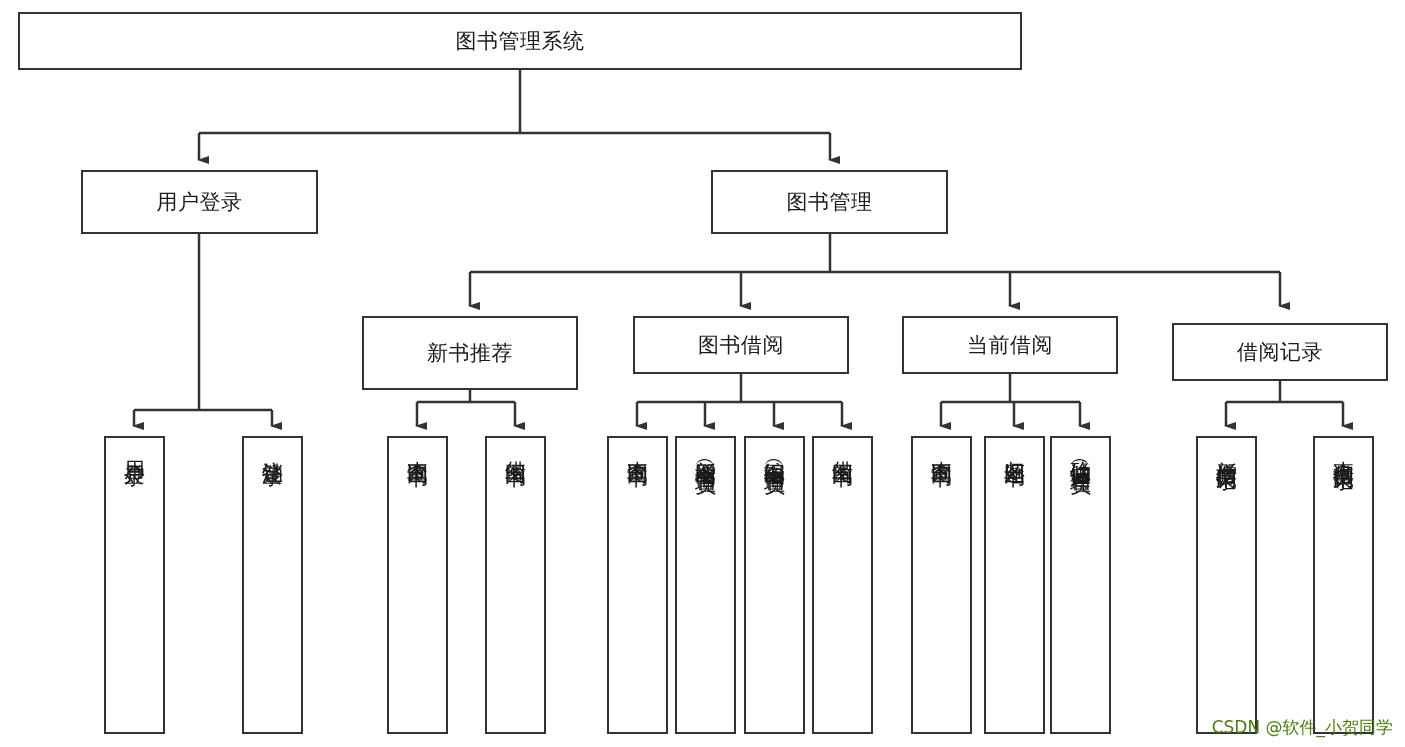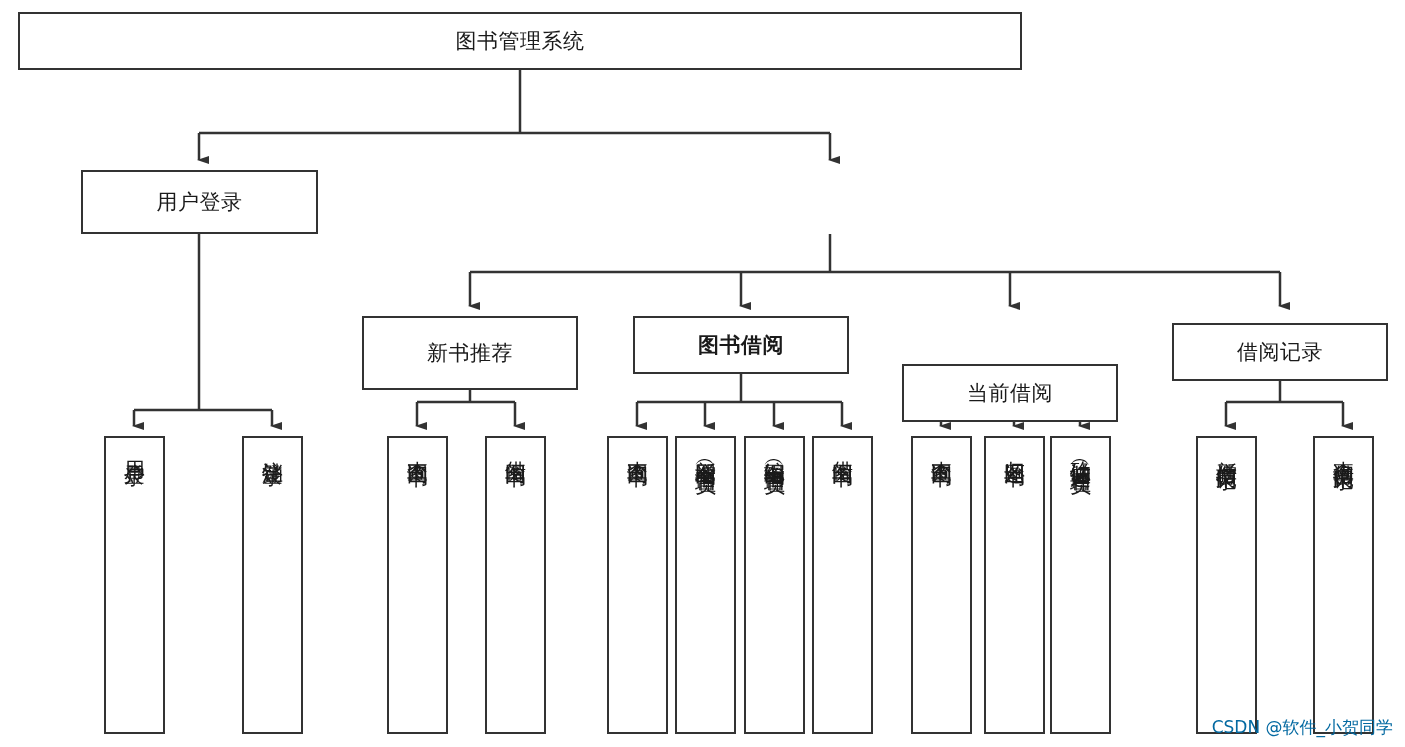--- a/index.html
+++ b/index.html
@@ -59,21 +59,21 @@
     font-size: 21px;
     line-height: 1.05;
     letter-spacing: 2px;
     white-space: nowrap;
   }
   #watermark {
     position: absolute;
     right: 12px;
     bottom: 8px;
     font-size: 17px;
-    color: #0369a1;
+    color: #4d7c0f;
     z-index: 5;
     white-space: nowrap;
     font-family: "DejaVu Sans", "Liberation Sans", sans-serif;
   }
 </style>
 </head>
 <body>
 
 <div id="canvas">
 
@@ -127,28 +127,31 @@
     </g>
   </svg>
 
   <div class="node horiz" id="node-root" style="left: 18px; top: 12px; width: 1004px; height: 58px;">
     <span class="lbl">图书管理系统</span>
   </div>
 
   <div class="node horiz" id="node-l2-0" style="left: 81px; top: 170px; width: 237px; height: 64px;">
     <span class="lbl">用户登录</span>
   </div>
+  <div class="node horiz" id="node-l2-1" style="left: 711px; top: 170px; width: 237px; height: 64px;">
+    <span class="lbl">图书管理</span>
+  </div>
 
   <div class="node horiz" id="node-l3-0" style="left: 362px; top: 316px; width: 216px; height: 74px;">
     <span class="lbl">新书推荐</span>
   </div>
-  <div class="node horiz" id="node-l3-1" style="left: 633px; top: 316px; width: 216px; height: 58px; font-weight: bold;">
+  <div class="node horiz" id="node-l3-1" style="left: 633px; top: 316px; width: 216px; height: 58px;">
     <span class="lbl">图书借阅</span>
   </div>
-  <div class="node horiz" id="node-l3-2" style="left: 902px; top: 316px; width: 216px; height: 58px; margin-top: 48px;">
+  <div class="node horiz" id="node-l3-2" style="left: 902px; top: 316px; width: 216px; height: 58px;">
     <span class="lbl">当前借阅</span>
   </div>
   <div class="node horiz" id="node-l3-3" style="left: 1172px; top: 316px; width: 216px; height: 58px; margin-top: 7px;">
     <span class="lbl">借阅记录</span>
   </div>
 
   <div class="node vert" id="node-leaf-0" style="left: 104px; top: 436px; width: 61px; height: 298px;">
     <span class="lbl">用户登录</span>
   </div>
   <div class="node vert" id="node-leaf-1" style="left: 242px; top: 436px; width: 61px; height: 298px;">

